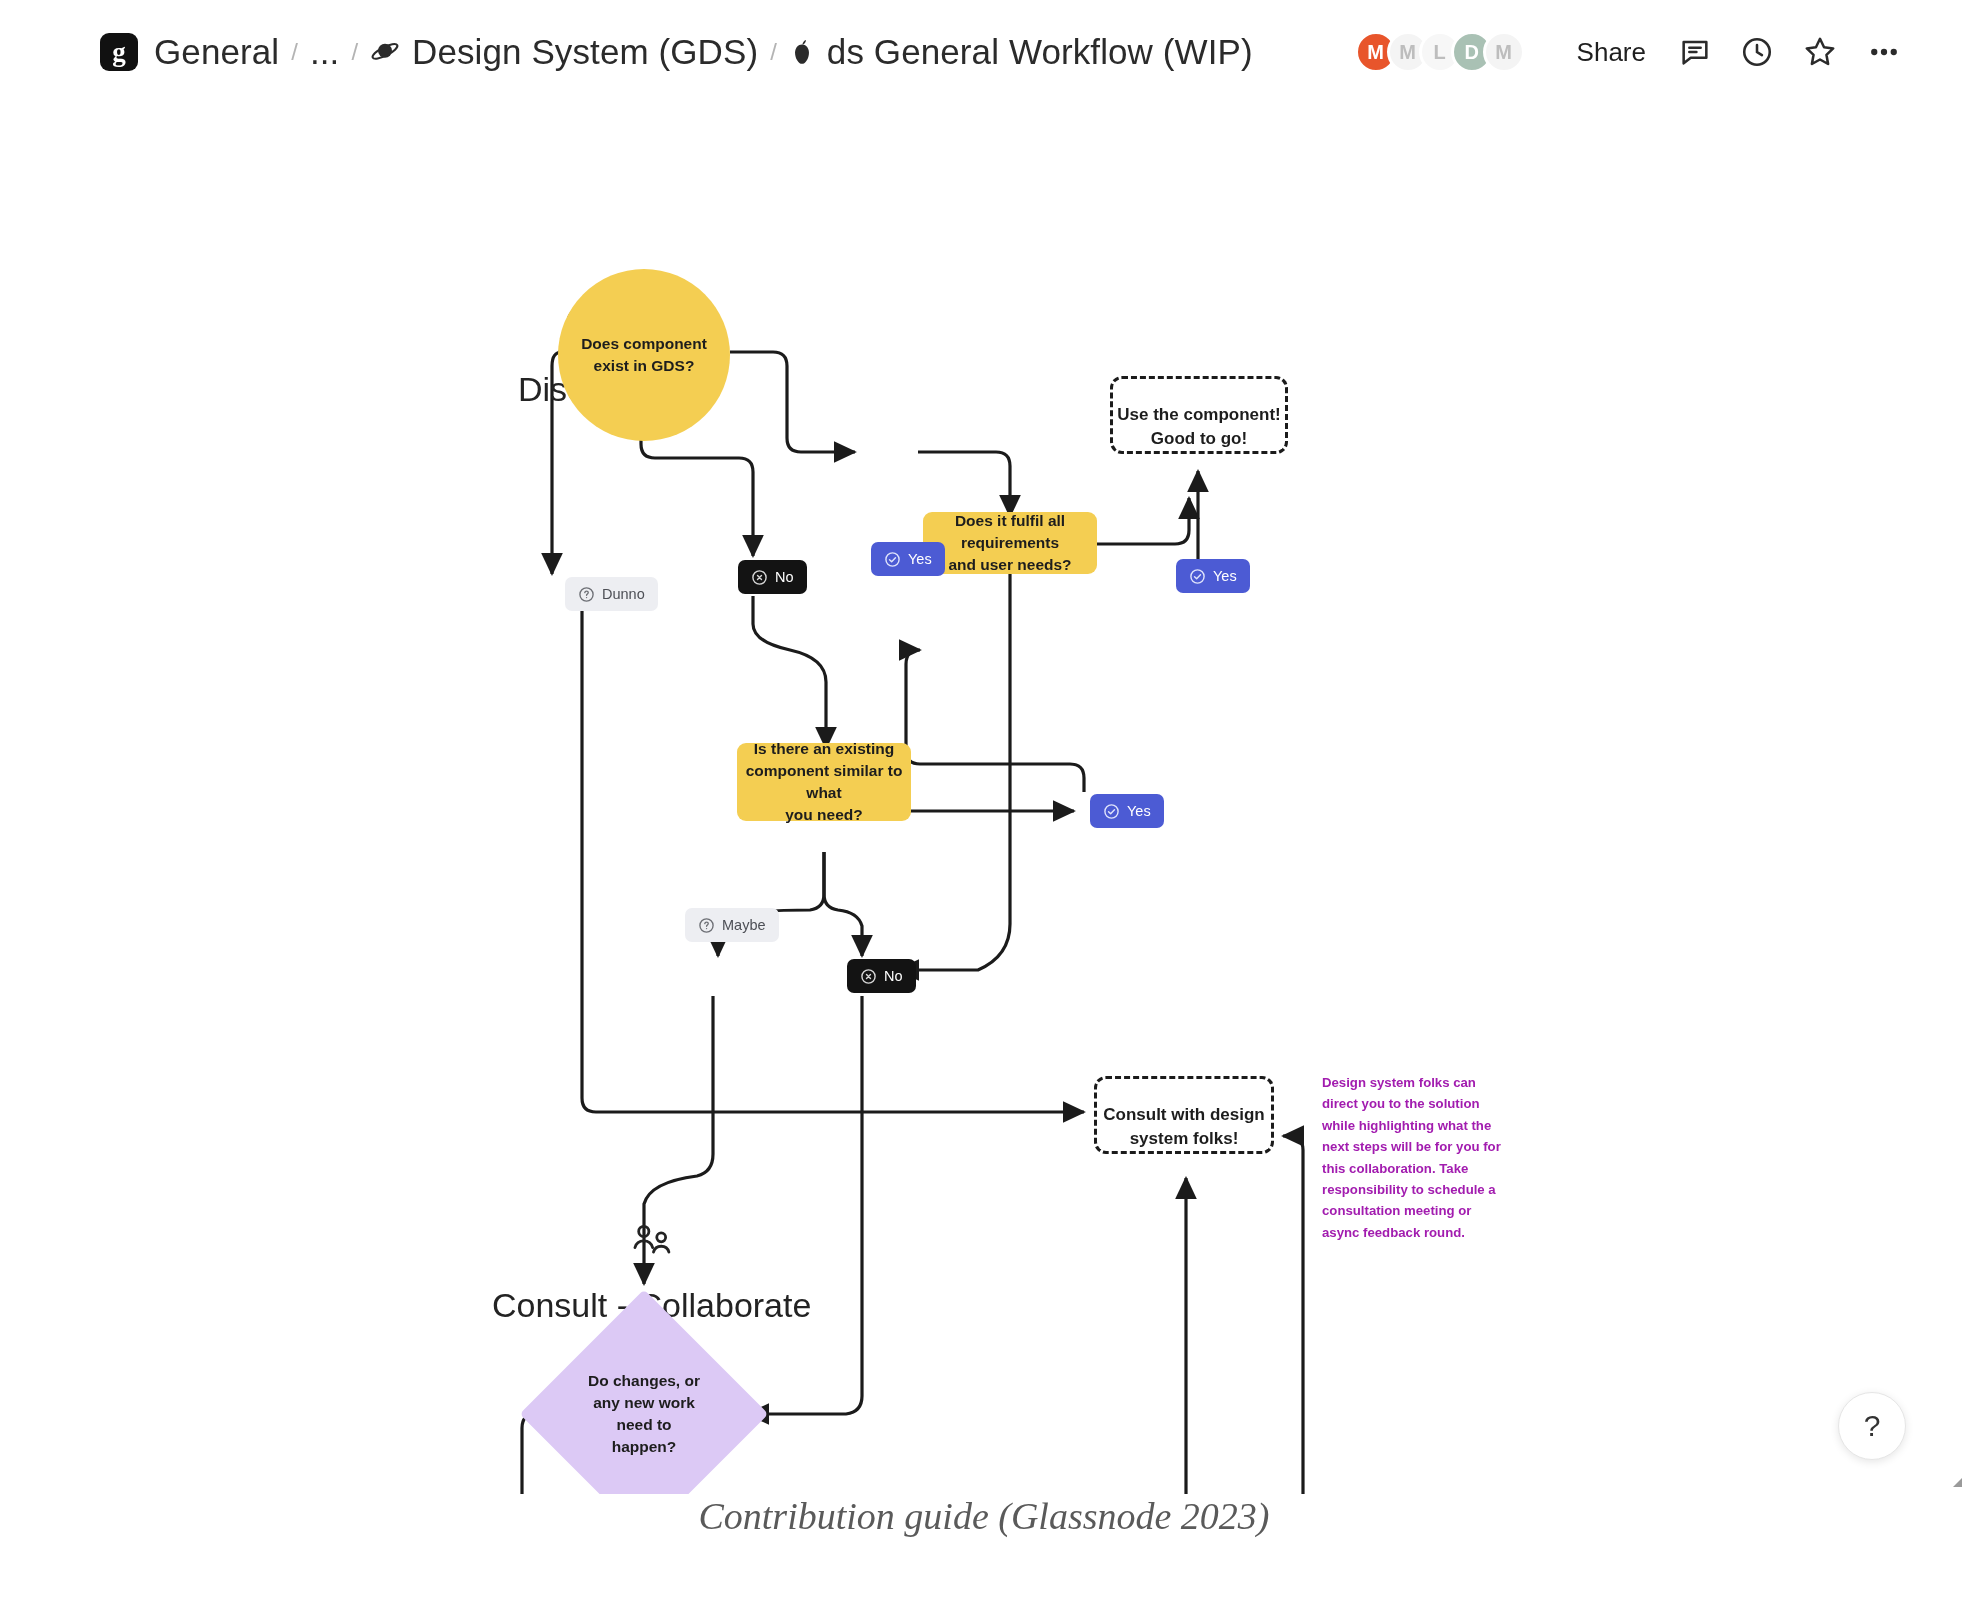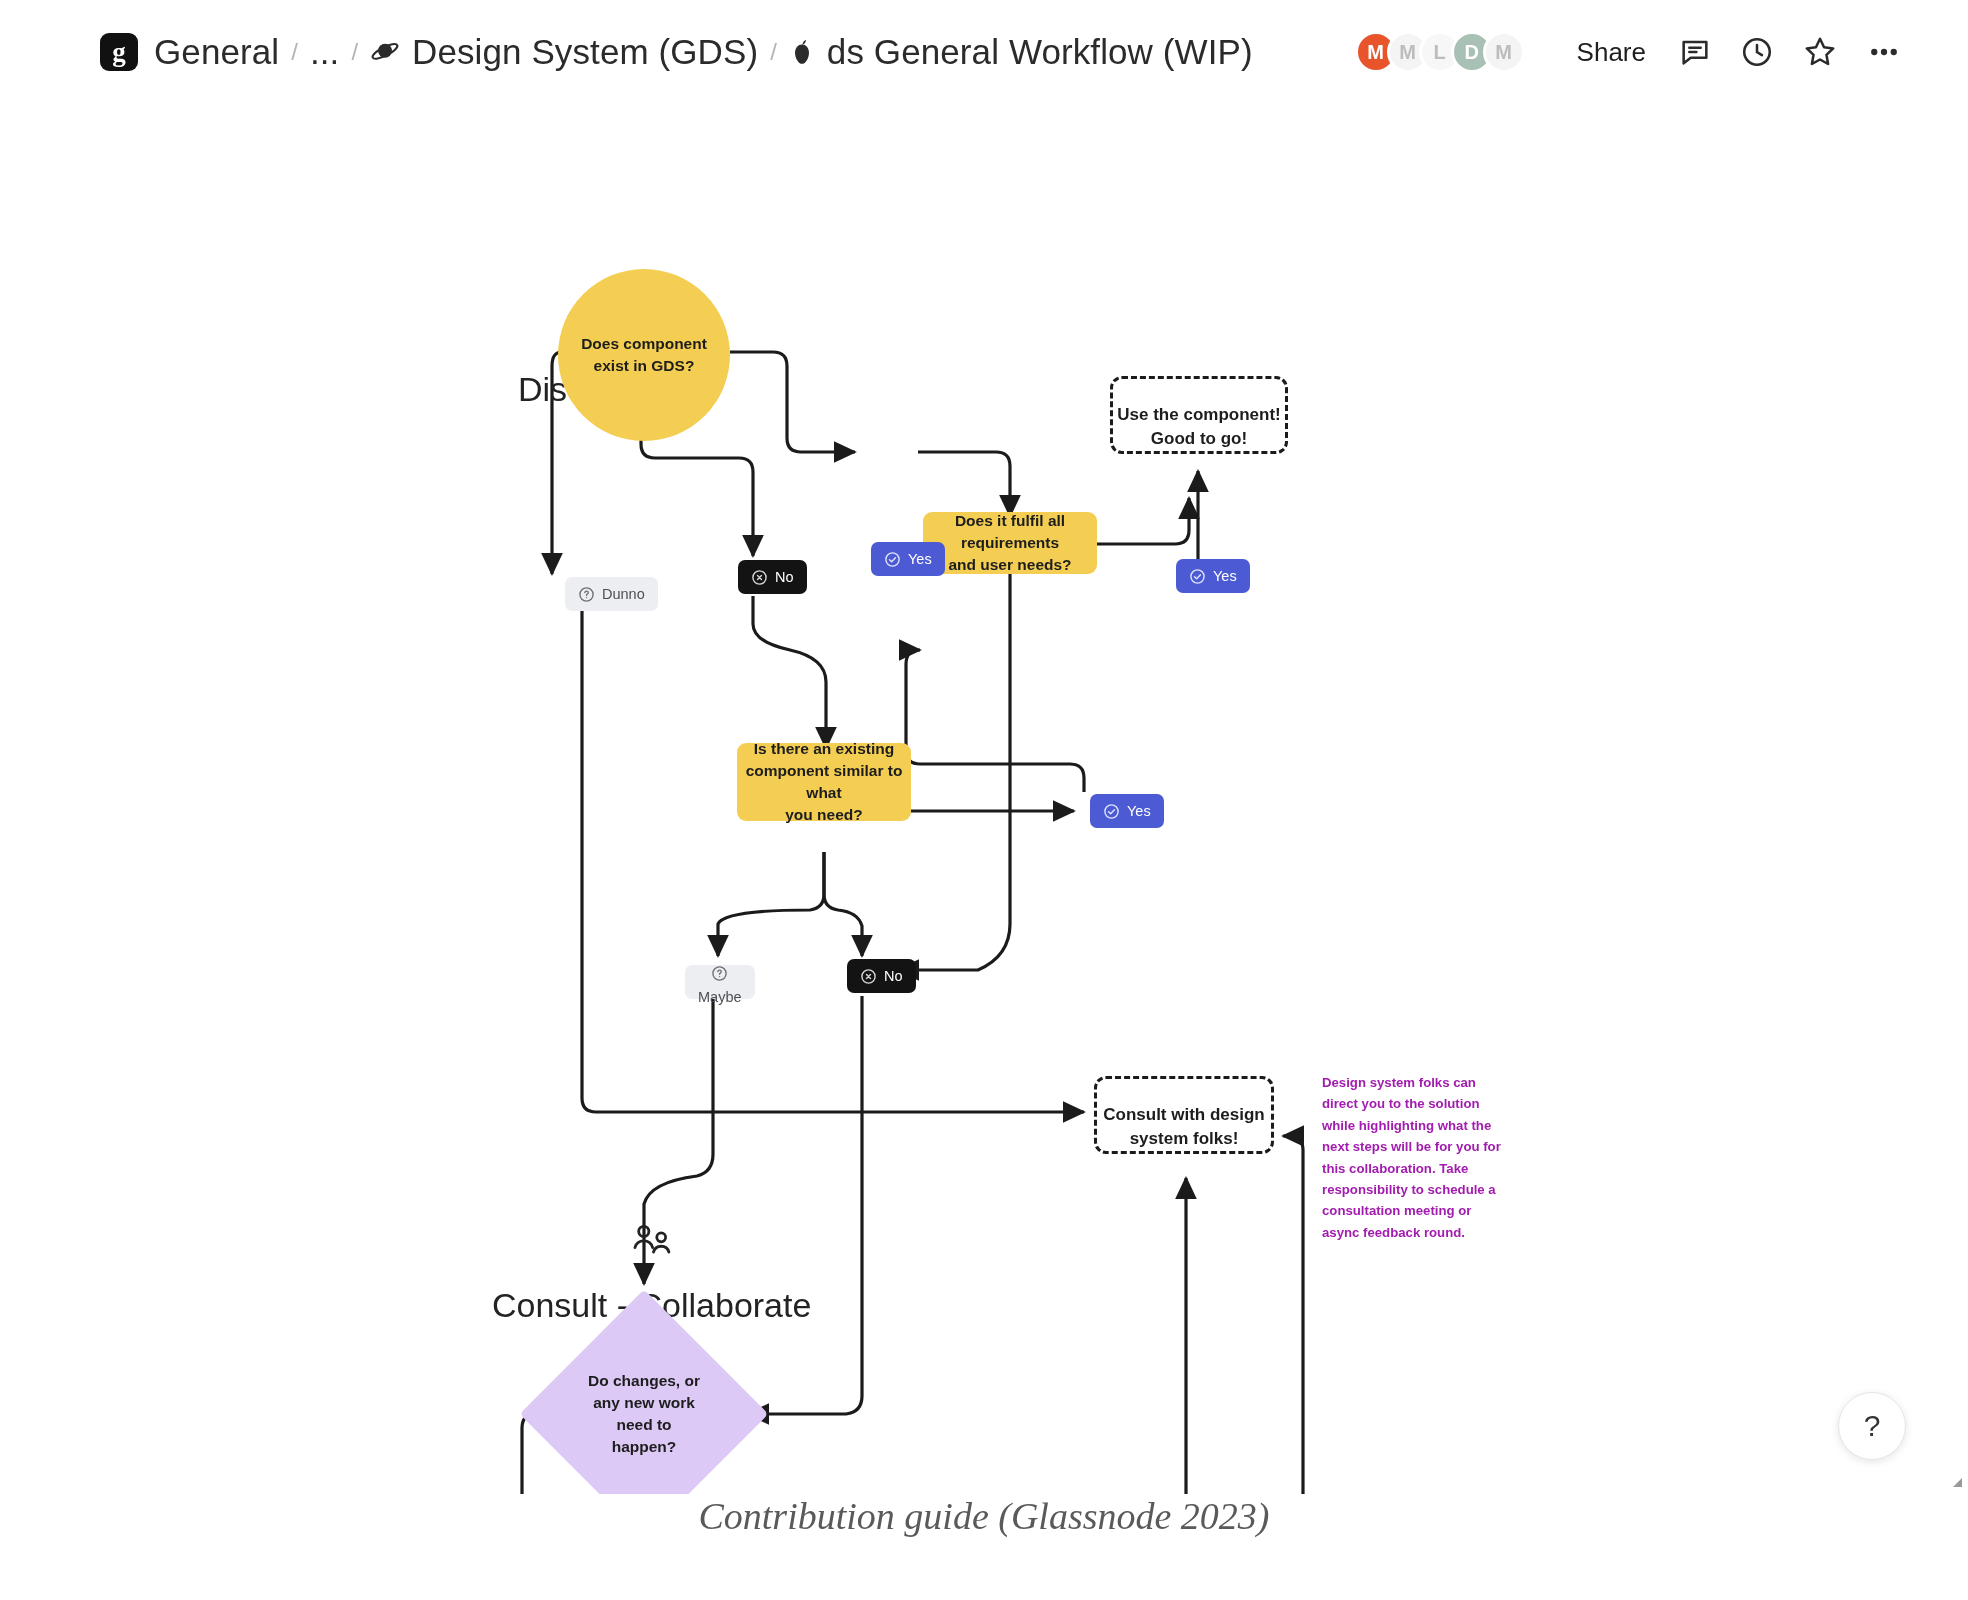--- a/index.html
+++ b/index.html
@@ -357,21 +357,21 @@
 
     <div class="chip chip-dunno" style="left:549px; top:473px;">
       <svg width="17" height="17" viewBox="0 0 24 24" fill="none" stroke="#6d6f75" stroke-width="1.9" stroke-linecap="round">
         <circle cx="12" cy="12" r="9.3"></circle>
           <path d="M9.6 9.4c.2-1.4 1.2-2.2 2.5-2.2 1.4 0 2.4.9 2.4 2.1 0 1.9-2.4 1.9-2.4 3.7"></path>
           <circle cx="12.1" cy="16.4" r="1" fill="#6d6f75" stroke="none"></circle>
       </svg>
       <span>Dunno</span>
     </div>
 
-    <div class="chip chip-dunno" style="left:669px; top:861px;flex-direction:column;">
+    <div class="chip chip-dunno" style="left:669px; top:804px;">
       <svg width="17" height="17" viewBox="0 0 24 24" fill="none" stroke="#6d6f75" stroke-width="1.9" stroke-linecap="round">
         <circle cx="12" cy="12" r="9.3"></circle>
           <path d="M9.6 9.4c.2-1.4 1.2-2.2 2.5-2.2 1.4 0 2.4.9 2.4 2.1 0 1.9-2.4 1.9-2.4 3.7"></path>
           <circle cx="12.1" cy="16.4" r="1" fill="#6d6f75" stroke="none"></circle>
       </svg>
       <span>Maybe</span>
     </div>
 
   </div>
 </div>

